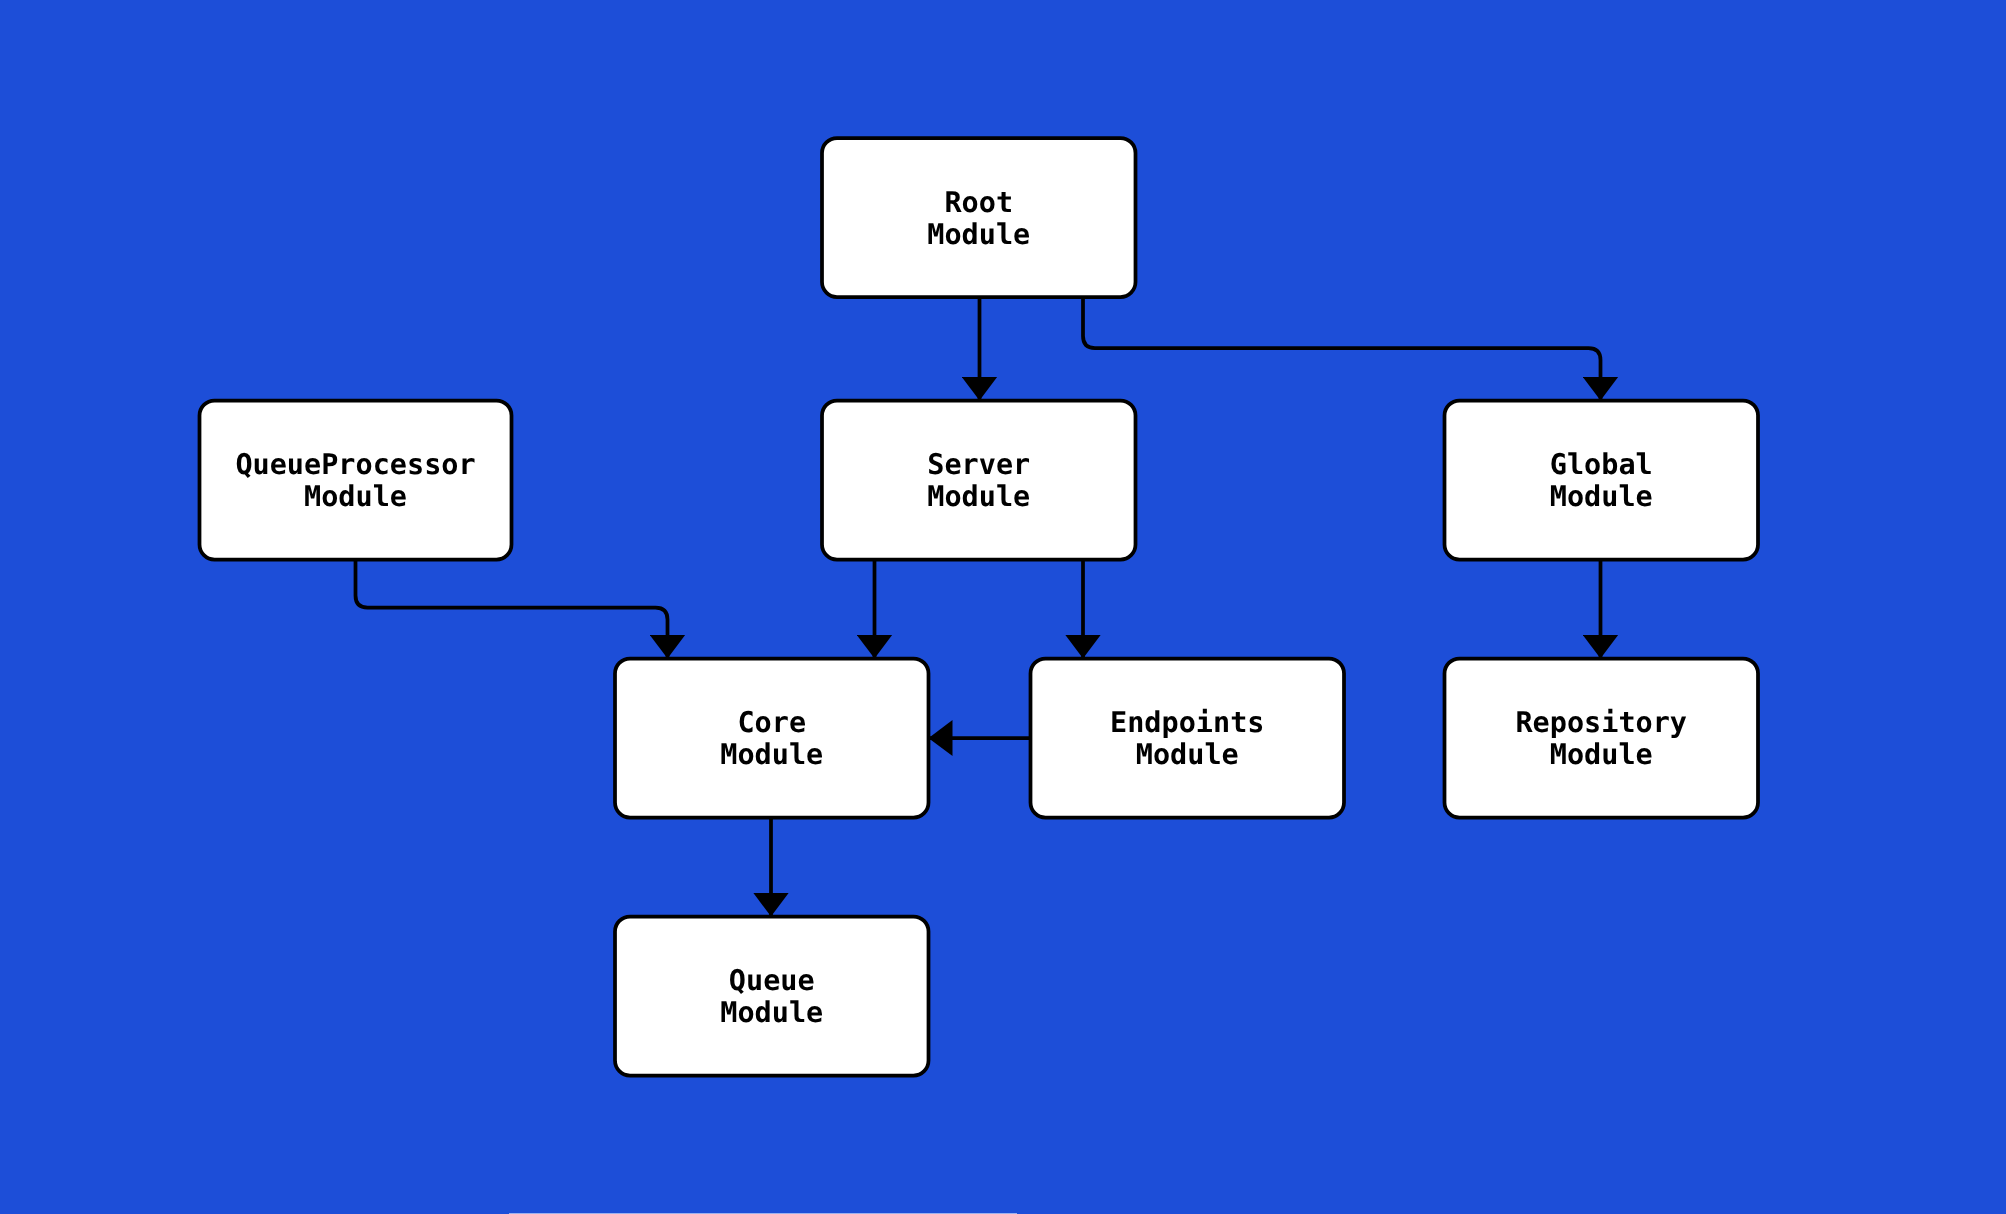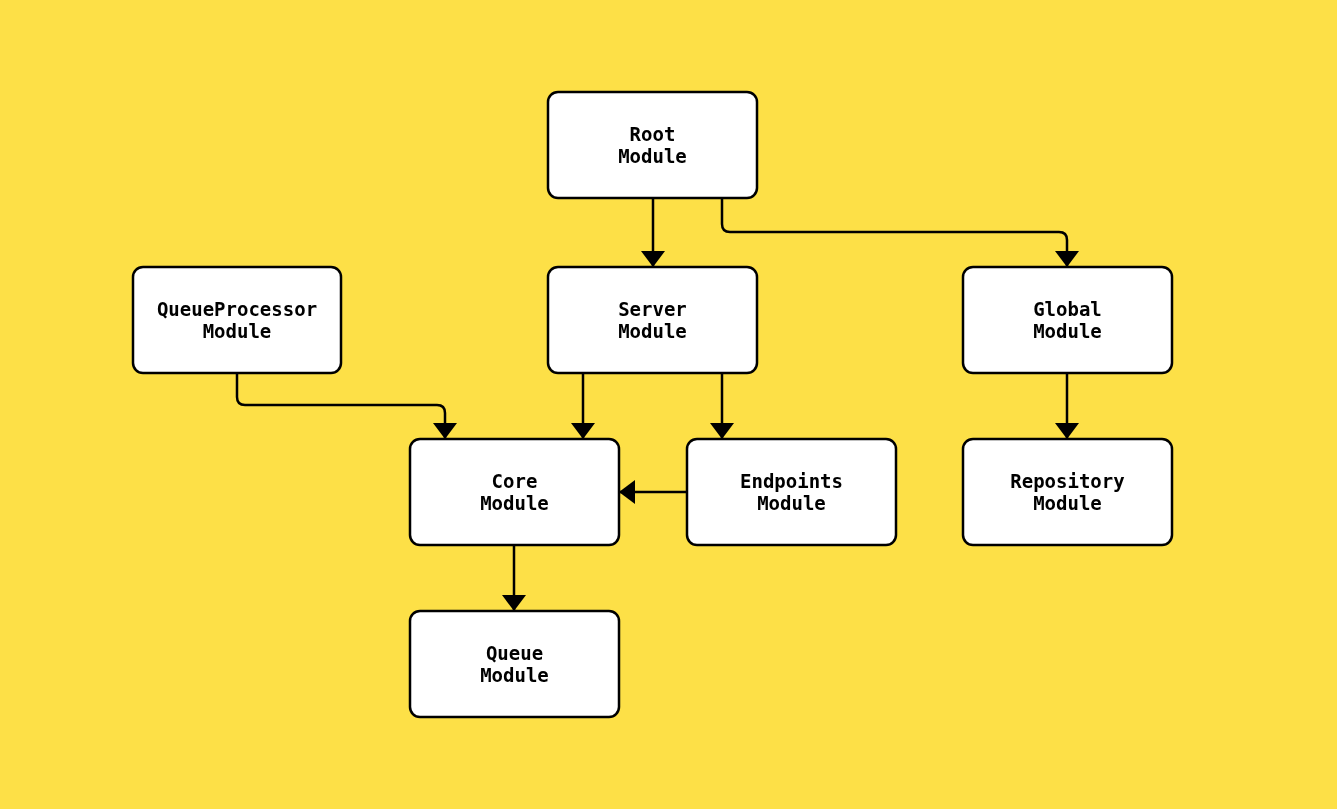--- a/index.html
+++ b/index.html
@@ -5,21 +5,21 @@
   html, body {
     margin: 0;
     padding: 0;
     background: #ffffff;
     font-family: "DejaVu Sans Mono", "Liberation Mono", monospace;
   }
   .canvas {
     position: relative;
     width: 1337px;
     height: 809px;
-    background: #fde047;
+    background: #1d4ed8;
     overflow: hidden;
   }
   svg text {
     font-family: "DejaVu Sans Mono", "Liberation Mono", monospace;
     font-weight: bold;
   }
 </style>
 </head>
 <body>
 

